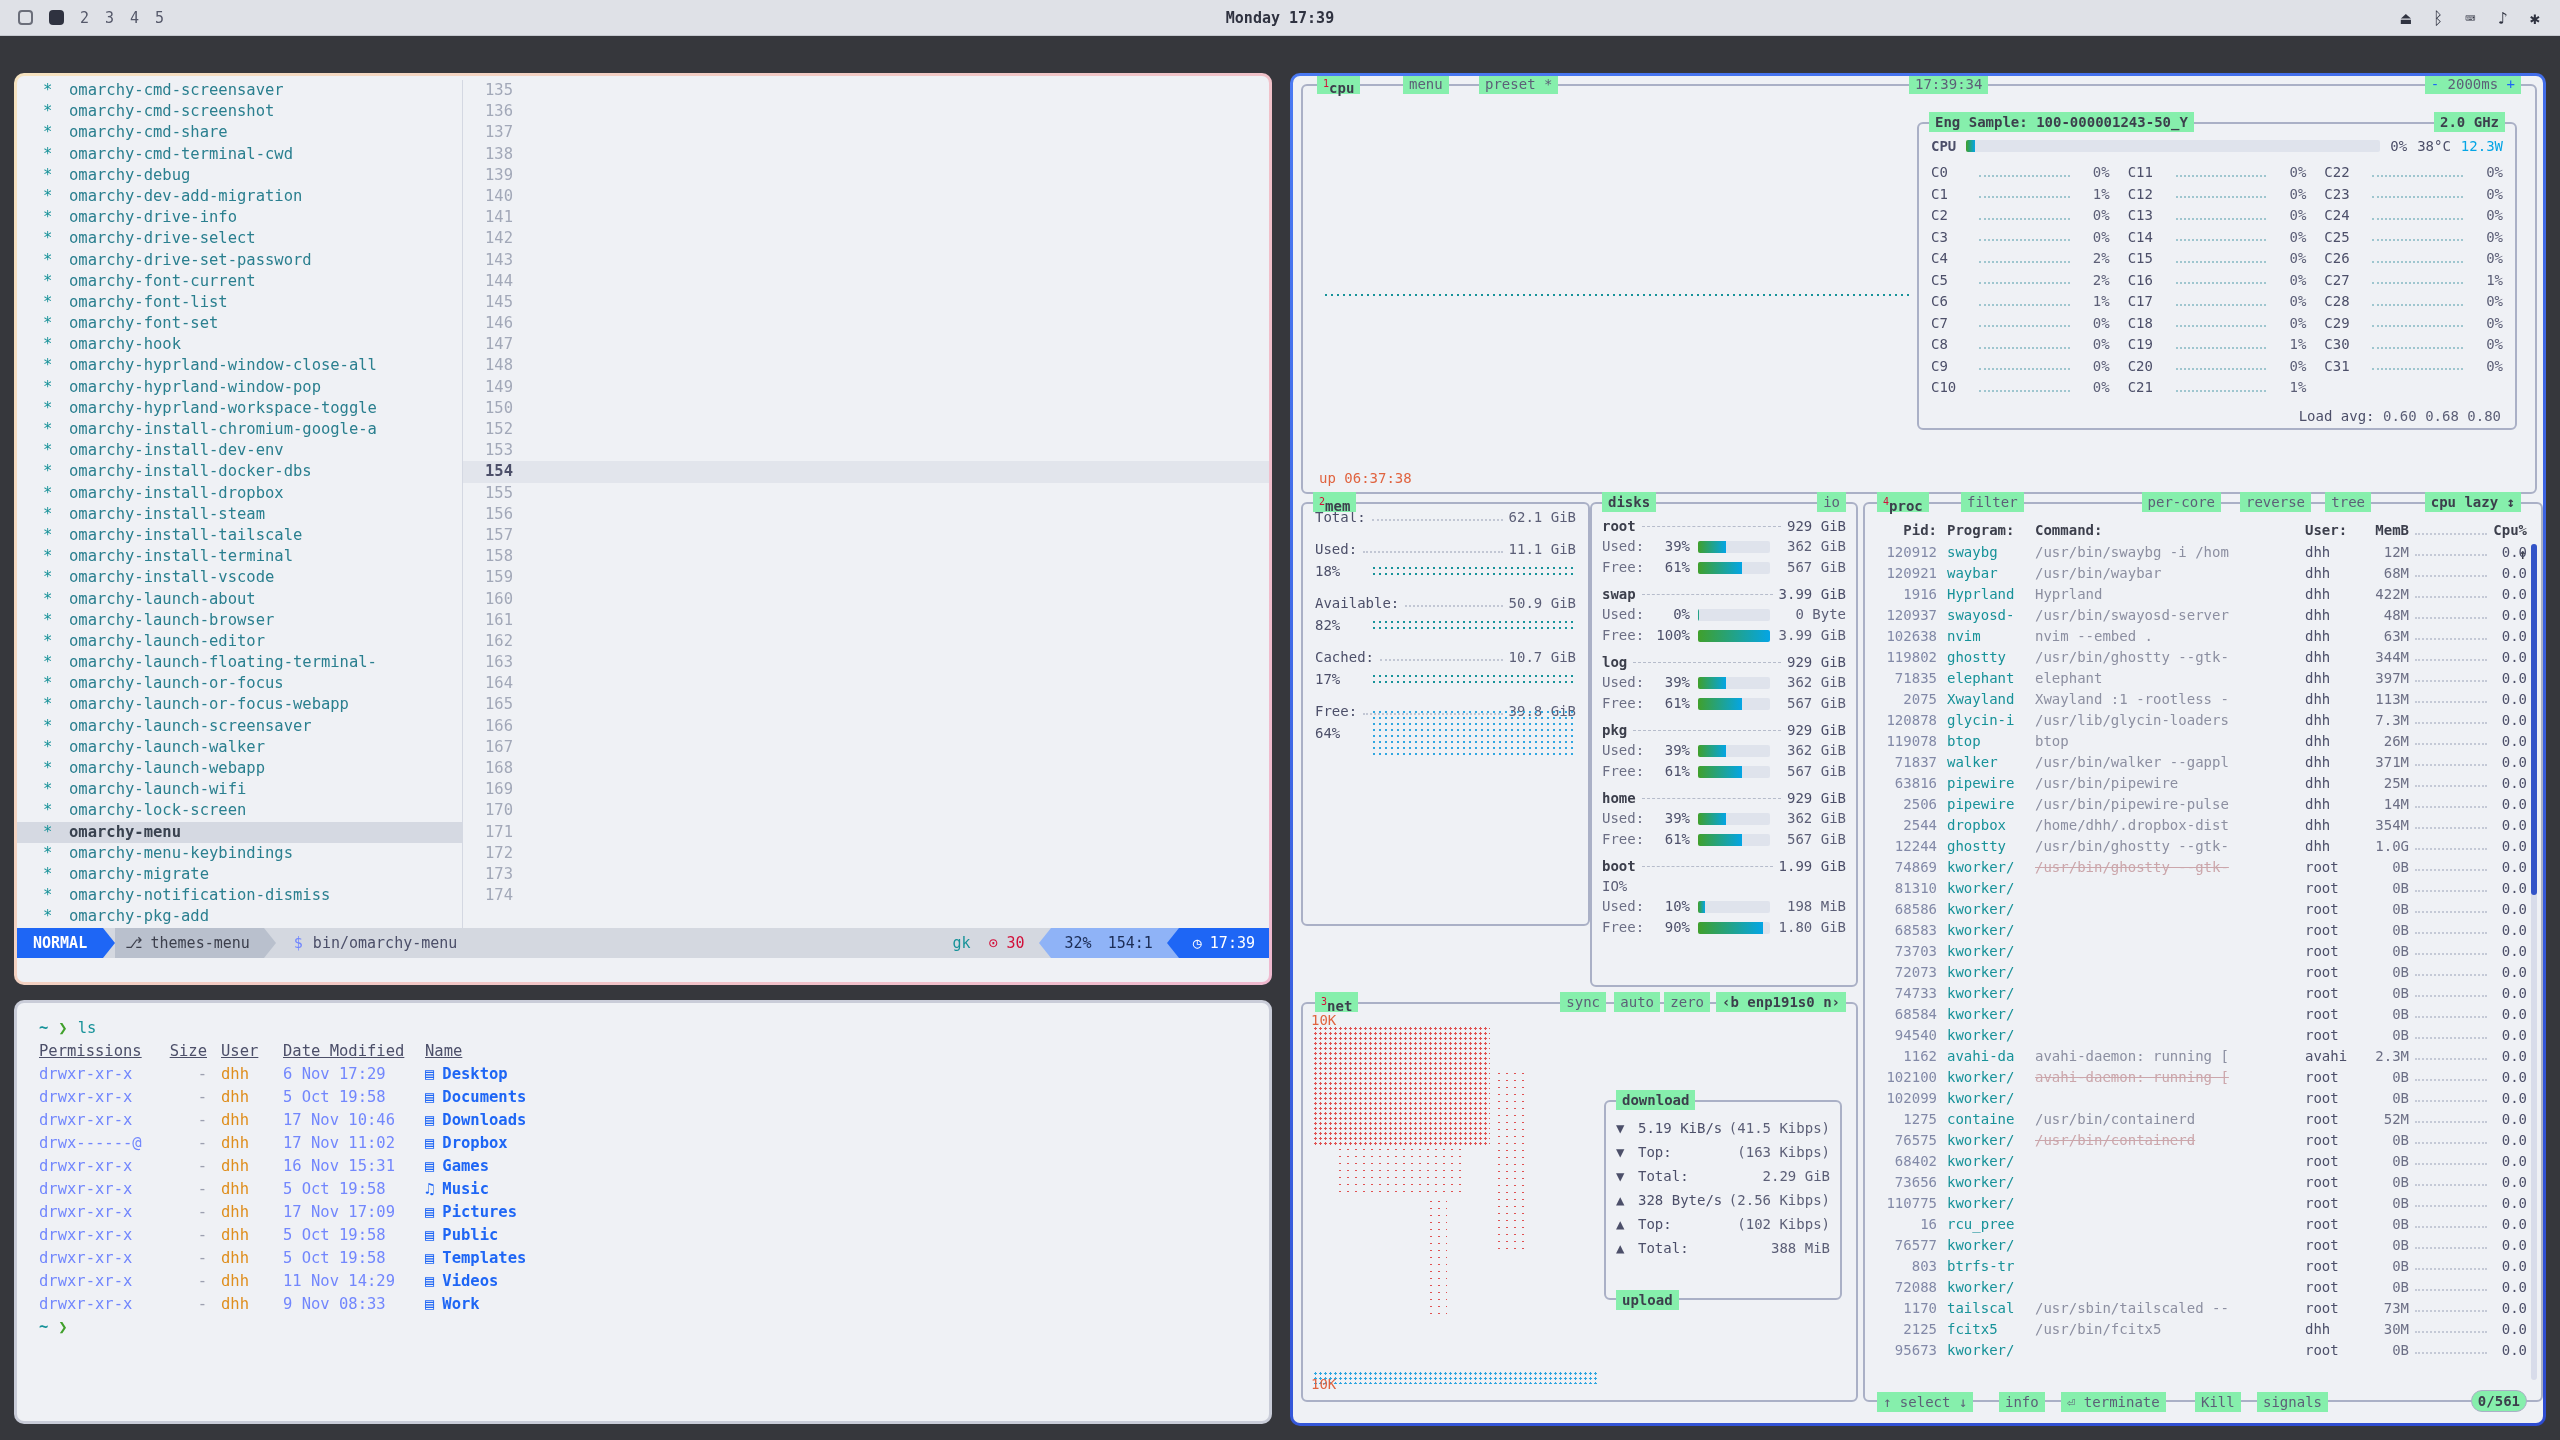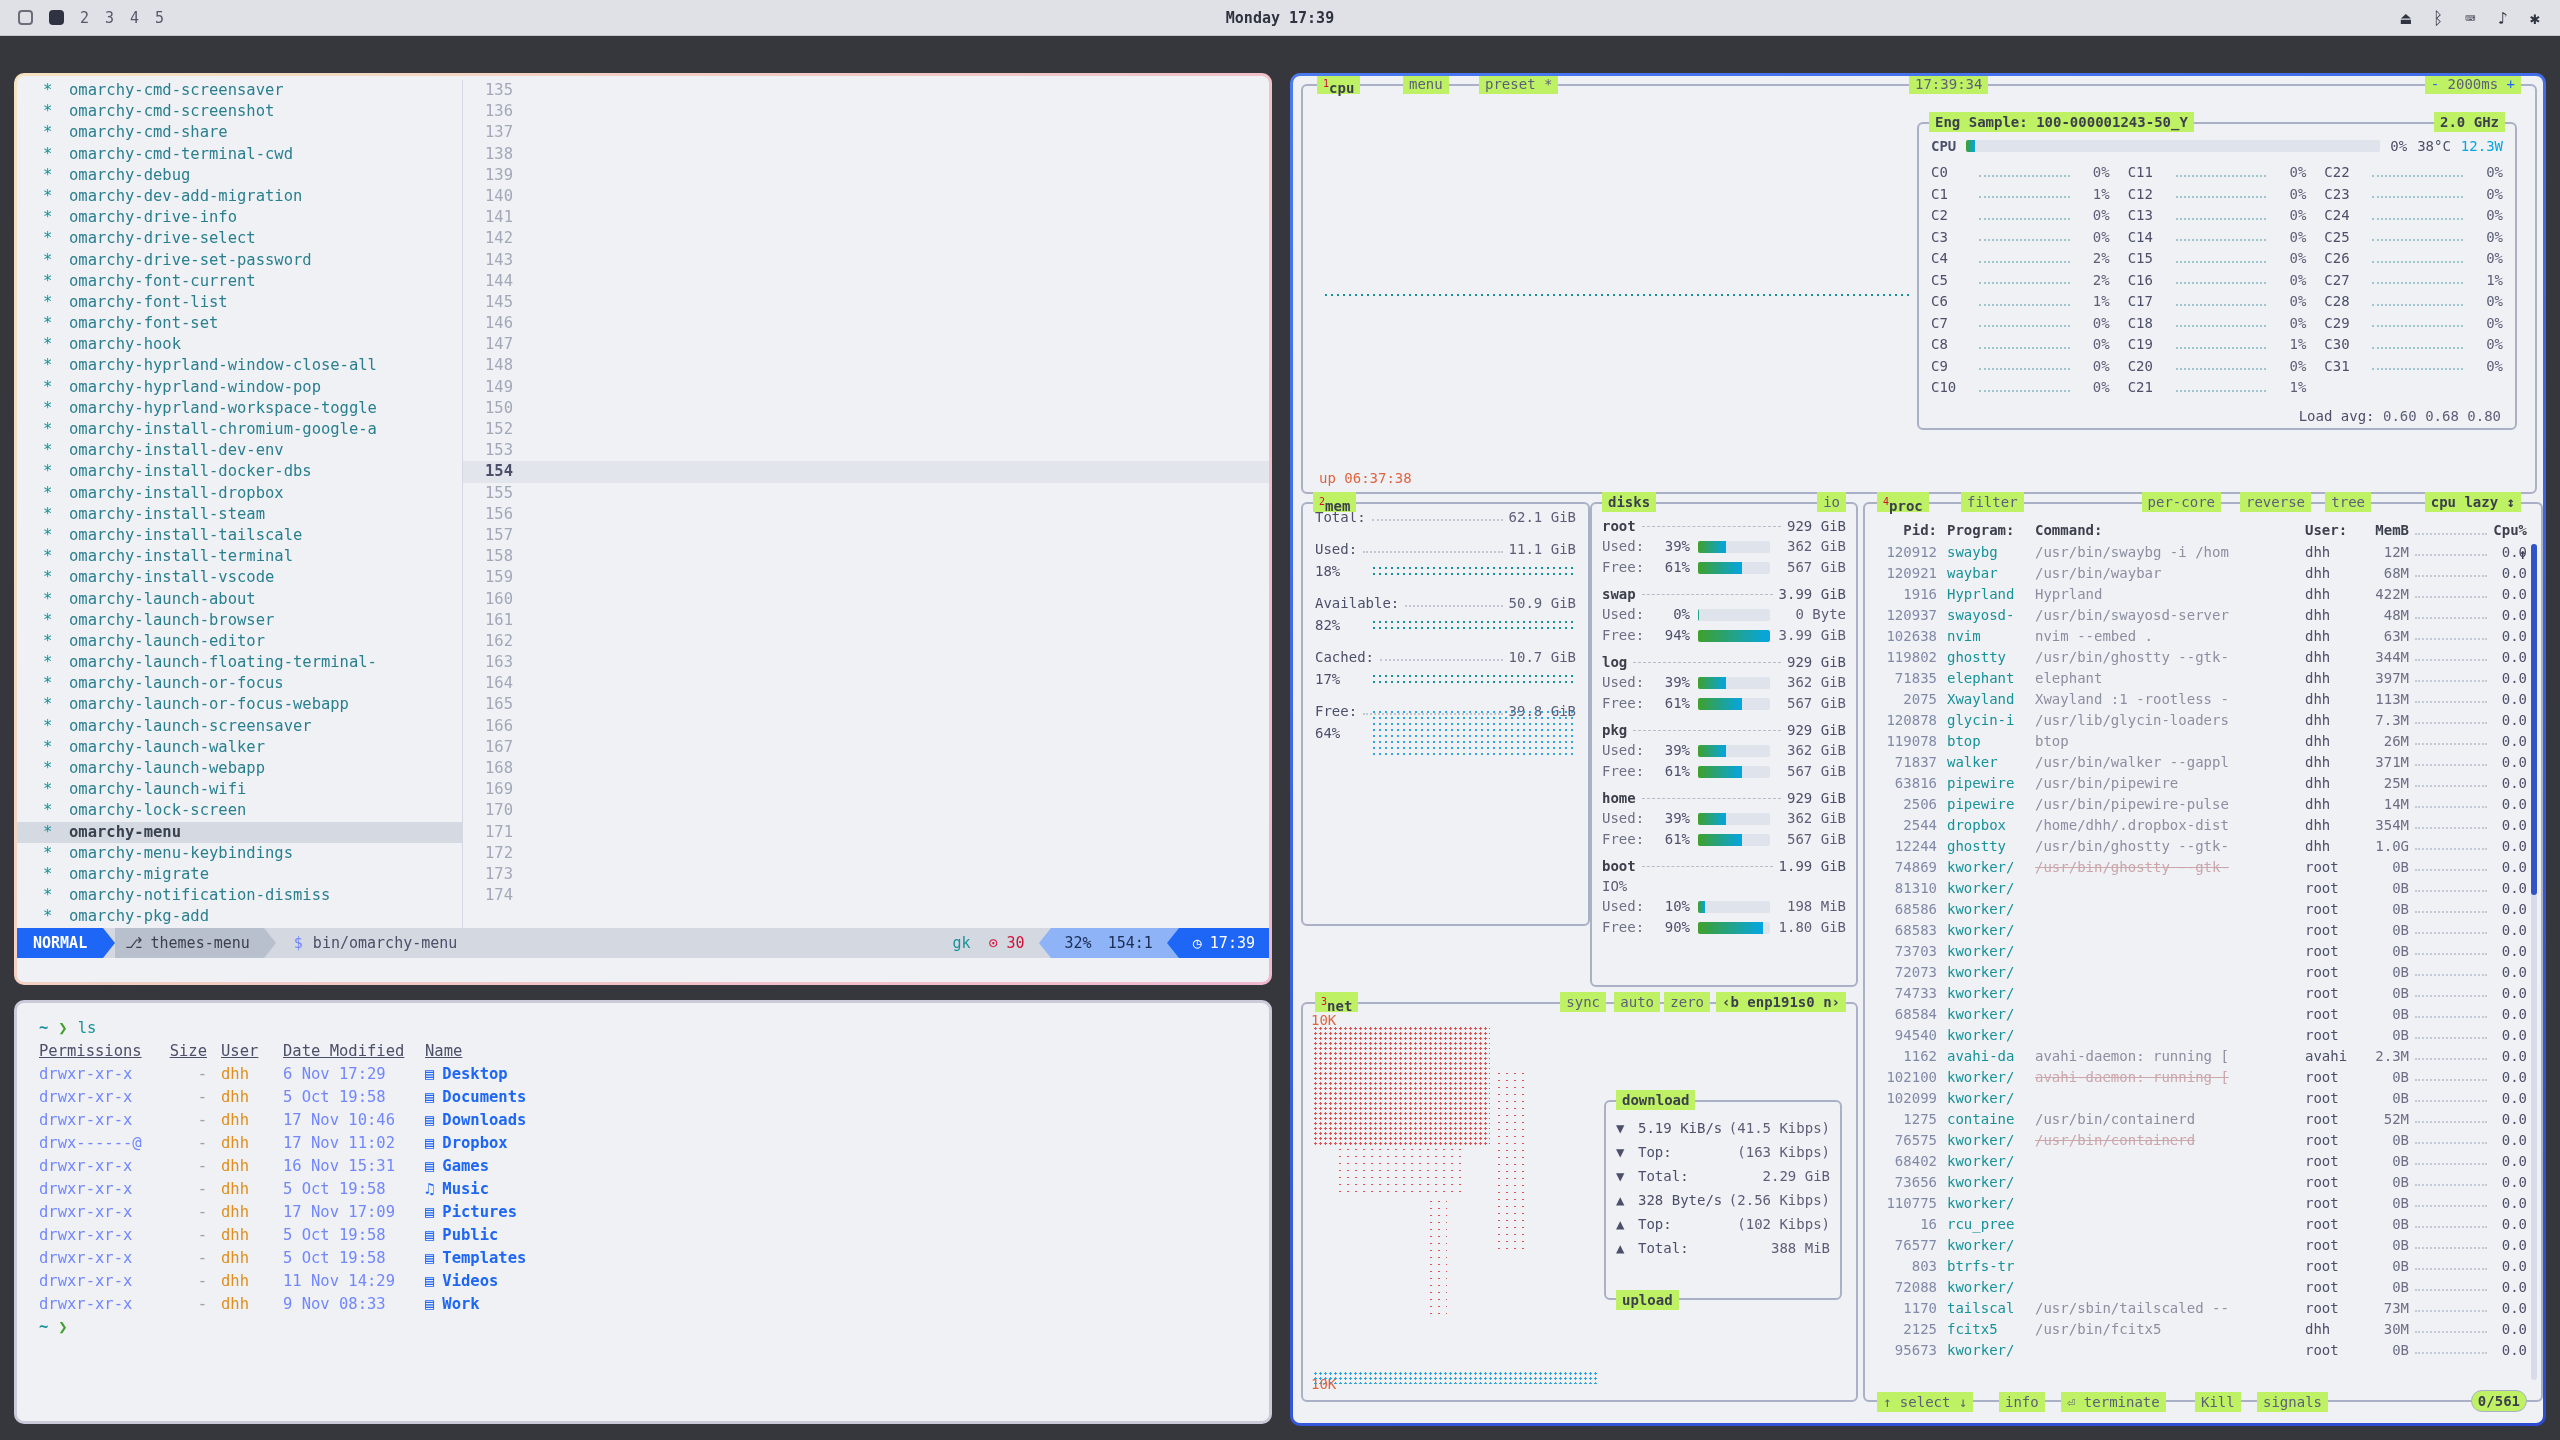--- a/index.html
+++ b/index.html
@@ -62,21 +62,21 @@
   .tp-chev{color:#40a02b;padding:0 10px}
   .tp-cmd{color:#179299}
   .t-head span{text-decoration:underline;color:#4c4f69}
   .col-perms{width:122px}.col-size{width:46px;text-align:right}.col-user{width:62px;padding-left:14px}.col-date{width:142px;padding-left:14px}.col-name{flex:1;padding-left:14px}
   .v-perms{color:#7287fd}.v-size{color:#9ca0b0}.v-user{color:#df8e1d}.v-date{color:#7287fd}
   .v-name{color:#1e66f5;font-weight:bold}.v-icon{color:#1e66f5;padding-right:8px}
 
   
   .bwrap{position:relative;width:100%;height:100%;font-size:14px}
   .bx{position:absolute;border:2px solid #aab0c6;border-radius:6px;background:#eff1f5}
-  .chip{position:absolute;top:-12px;height:20px;line-height:20px;background:#bef264;padding:0 6px;font-size:14px;color:#5c5f77;white-space:nowrap}
+  .chip{position:absolute;top:-12px;height:20px;line-height:20px;background:#86efac;padding:0 6px;font-size:14px;color:#5c5f77;white-space:nowrap}
   .chip.bot{top:auto;bottom:-12px}
   .chip sup{color:#d20f39;font-size:10px}
   .chip b{color:#3c3f4c}
   .chip .hl{color:#1e66f5}
   .chip.boxed{border:1px solid #aab0c6;border-radius:11px;height:22px;line-height:20px}
   .dots-r{background-image:radial-gradient(#e05252 1.2px,transparent 1.2px);background-size:5px 5px}
   .dots-rs{background-image:radial-gradient(#e05252 1.1px,transparent 1.1px);background-size:8px 7px}
   .dots-b{background-image:radial-gradient(#2fa6e0 1.2px,transparent 1.2px);background-size:5px 5px}
   .dots-t{background-image:radial-gradient(#179299 1.3px,transparent 1.3px);background-size:6px 6px}
   
@@ -970,21 +970,21 @@
             <div class="drow">
               <span class="dl">Used:</span>
               <span class="dp">0%</span>
               <span class="dbar">
                   <i style="width: 2%;"></i>
                 </span>
               <span class="dv">0 Byte</span>
             </div>
             <div class="drow">
               <span class="dl">Free:</span>
-              <span class="dp">94%</span>
+              <span class="dp">100%</span>
               <span class="dbar">
                   <i style="width: 100%;"></i>
                 </span>
               <span class="dv">3.99 GiB</span>
             </div>
           </div>
             <div class="dent">
             <div class="dhead">
               <span class="dname">log</span>
               <span class="dlead"></span>

